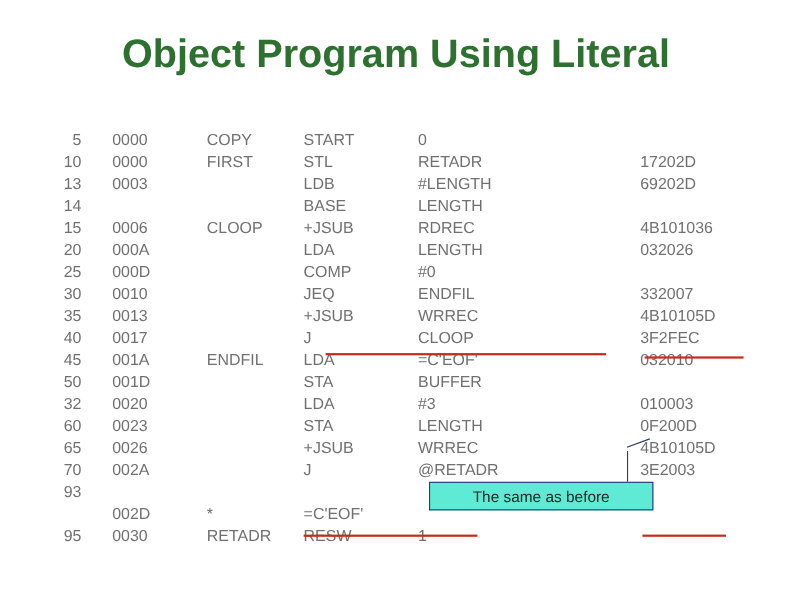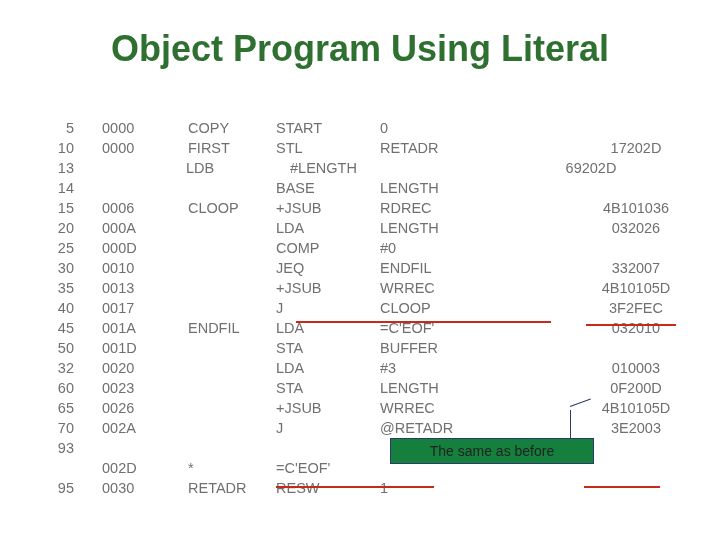--- a/index.html
+++ b/index.html
@@ -28,21 +28,21 @@
       font-size: 14.5px;
       color: #707070;
       line-height: 20px;
     }
     .row { display: flex; height: 20px; }
     .c1 { width: 40px; text-align: right; padding-right: 6px; }
     .c2 { width: 90px; padding-left: 22px; }
     .c3 { width: 100px; padding-left: 18px; }
     .c4 { width: 110px; padding-left: 6px; }
     .c5 { width: 140px; padding-left: 0; }
-    .c6 { flex: 1; padding-left: 62px; text-align: center; }
+    .c6 { flex: 1; padding-left: 62px; }
     .hl1 {
       position: absolute;
       left: 296px;
       top: 321px;
       width: 255px;
       height: 2px;
       background: #c82a1a;
     }
     .hl1b {
       position: absolute;
@@ -68,21 +68,21 @@
       height: 2px;
       background: #c82a1a;
     }
     .callout-box {
       position: absolute;
       left: 390px;
       top: 438px;
       width: 204px;
       height: 26px;
       border: 1px solid #2a3a6a;
-      background: #15803d;
+      background: #5eead4;
       font-size: 14px;
       color: #222;
       display: flex;
       align-items: center;
       justify-content: center;
     }
     .callout-line {
       position: absolute;
       left: 570px;
       top: 410px;
@@ -118,20 +118,21 @@
     <div class="row">
       <span class="c1">10</span>
       <span class="c2">0000</span>
       <span class="c3">FIRST</span>
       <span class="c4">STL</span>
       <span class="c5">RETADR</span>
       <span class="c6">17202D</span>
     </div>
     <div class="row">
       <span class="c1">13</span>
+      <span class="c2">0003</span>
       <span class="c3"></span>
       <span class="c4">LDB</span>
       <span class="c5">#LENGTH</span>
       <span class="c6">69202D</span>
     </div>
     <div class="row">
       <span class="c1">14</span>
       <span class="c2"></span>
       <span class="c3"></span>
       <span class="c4">BASE</span>

